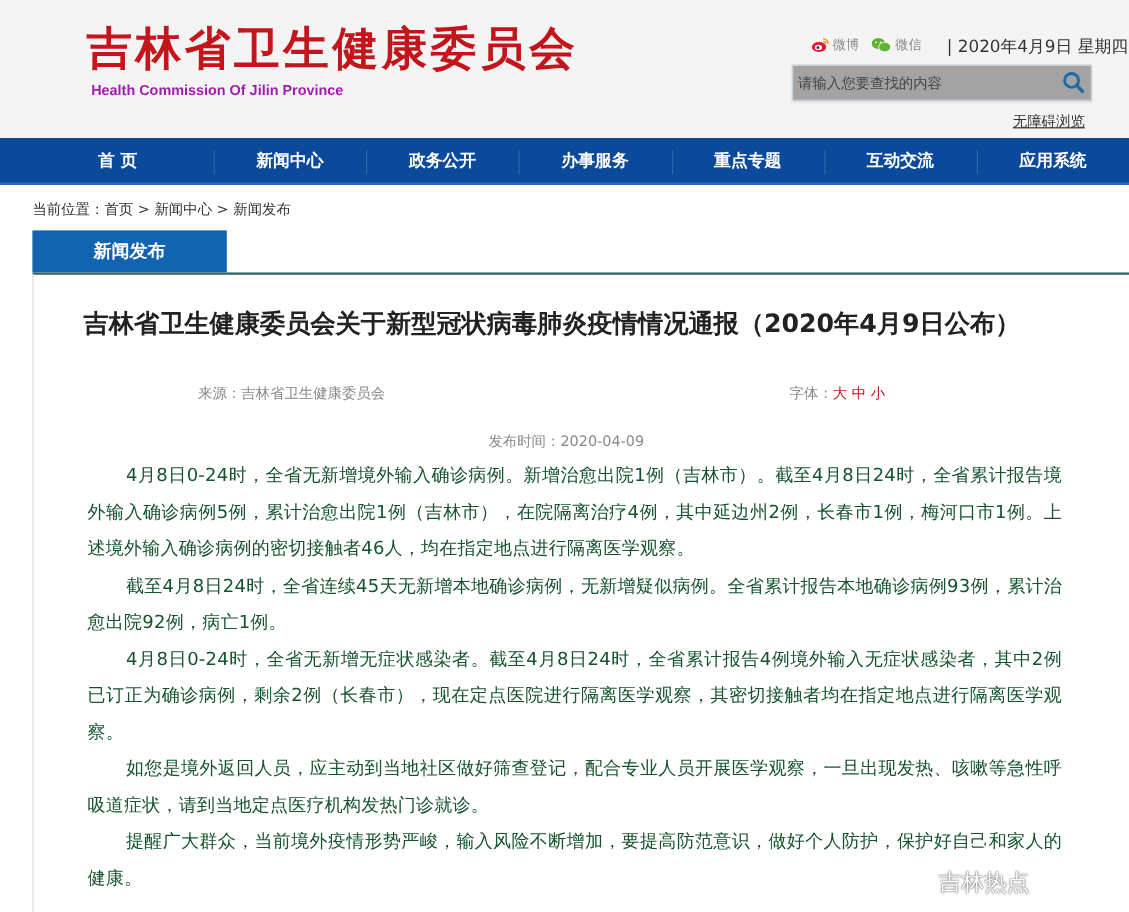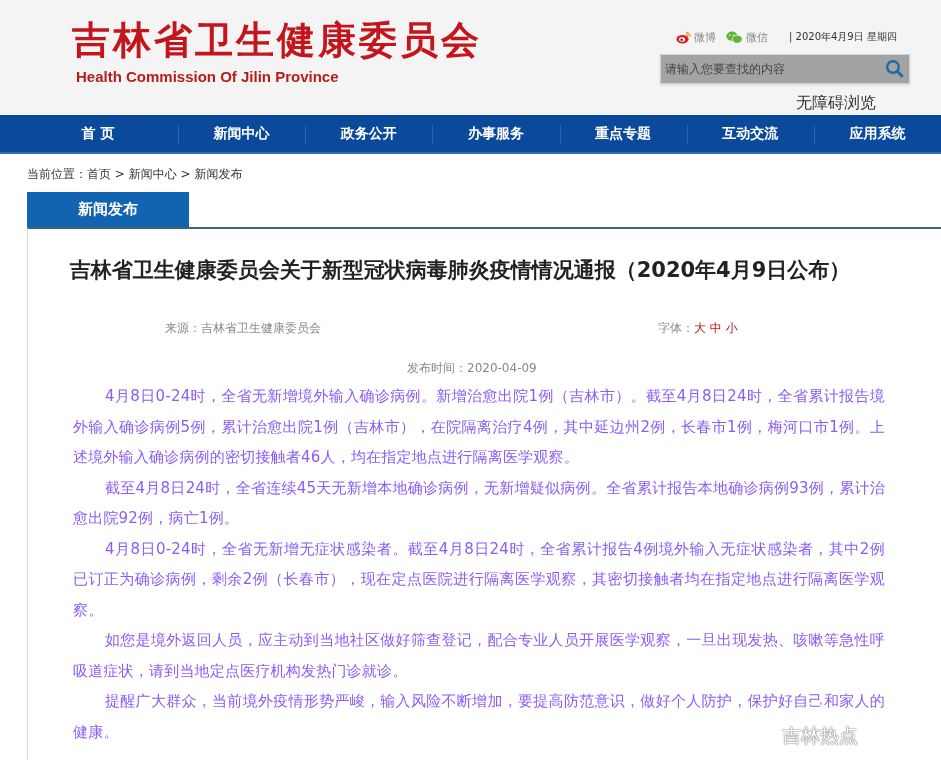--- a/index.html
+++ b/index.html
@@ -1,49 +1,49 @@
 <!DOCTYPE html>
 <html><head>
 <meta charset="utf-8">
 <style>
   * { box-sizing: border-box; margin: 0; padding: 0; }
   html, body { width: 941px; height: 760px; overflow: hidden; }
   body { background: #ffffff; font-family: "DejaVu Sans", "Liberation Sans", sans-serif; color: #333; position: relative; }
 
   .header { position: absolute; left: 0; top: 0; width: 941px; height: 115px; background: #f4f4f4; }
   .logo-cn { position: absolute; left: 72px; top: 16px; font-size: 38px; font-weight: bold; color: #c4151c; letter-spacing: 3px; line-height: 48px; white-space: nowrap; }
-  .logo-en { position: absolute; left: 76px; top: 68px; font-family: "Liberation Sans", sans-serif; font-size: 15px; font-weight: bold; color: #b91c1c; white-space: nowrap; }
+  .logo-en { position: absolute; left: 76px; top: 68px; font-family: "Liberation Sans", sans-serif; font-size: 12px; font-weight: bold; color: #a21caf; white-space: nowrap; }
 
   .social { position: absolute; left: 676px; top: 29px; height: 16px; display: flex; font-size: 11px; color: #888; }
   .social .item { display: flex; align-items: center; margin-right: 10px; }
   .social svg { display: block; margin-right: 3px; }
-  .date { position: absolute; left: 789px; top: 30px; font-size: 10px; color: #333; white-space: nowrap; }
+  .date { position: absolute; left: 789px; top: 30px; font-size: 14px; color: #333; white-space: nowrap; }
 
   .search { position: absolute; left: 660px; top: 54px; width: 250px; height: 30px; background: #a3a3a3; border: 1px solid #c8d3dc; box-shadow: 0 1px 2px rgba(0,0,0,0.15); }
   .search input { position: absolute; left: 4px; top: 0; width: 212px; height: 28px; border: none; outline: none; font-size: 12px; color: #333; background: transparent; font-family: "DejaVu Sans", sans-serif; }
   .search input::placeholder { color: #444; }
   .search .btn { position: absolute; right: 4px; top: 4px; width: 20px; height: 20px; cursor: pointer; }
-  .a11y { position: absolute; left: 796px; top: 93px; font-size: 16px; color: #333; white-space: nowrap; }
+  .a11y { position: absolute; left: 844px; top: 93px; font-size: 12px; color: #333; white-space: nowrap; text-decoration: underline; }
 
   .nav { position: absolute; left: 0; top: 115px; width: 941px; height: 39px; background: #0b4a9a; border-bottom: 2px solid #2f6cb8; display: flex; }
   .nav .nav-item { flex: 1; display: flex; align-items: center; justify-content: center; color: #fff; font-size: 14px; font-weight: bold; position: relative; cursor: pointer; }
   .nav .nav-item:first-child { flex: 0 0 178px; padding-left: 18px; }
   .nav .nav-item + .nav-item::before { content: ""; position: absolute; left: 0; top: 10px; height: 20px; border-left: 1px solid #2a66b0; }
 
   .breadcrumb { position: absolute; left: 27px; top: 166px; font-size: 12px; color: #333; white-space: nowrap; }
   .breadcrumb a { color: #333; text-decoration: none; }
 
   .tab { position: absolute; left: 27px; top: 192px; width: 162px; height: 35px; background: #1264b0; color: #fff; font-size: 15px; font-weight: bold; display: flex; align-items: center; justify-content: center; }
   .panel { position: absolute; left: 27px; top: 227px; width: 920px; height: 540px; border-top: 2px solid #3a6a66; border-left: 1px solid #dcdcdc; border-right: 1px solid #dcdcdc; }
 
   .title { position: absolute; left: 0; top: 256px; width: 912px; text-align: center; font-size: 21px; font-weight: bold; color: #222; white-space: nowrap; padding-left: 8px; }
   .meta { position: absolute; top: 320px; font-size: 12px; color: #888; white-space: nowrap; }
   .meta .red { color: #c4151c; cursor: pointer; }
 
-  .content { position: absolute; left: 73px; top: 381px; width: 812px; font-size: 15px; line-height: 30.5px; color: #8b5cf6; }
+  .content { position: absolute; left: 73px; top: 381px; width: 812px; font-size: 15px; line-height: 30.5px; color: #14532d; }
   .content p { text-indent: 32px; text-align: justify; letter-spacing: 0.2px; }
 
   .watermark { position: absolute; left: 782px; top: 701px; display: flex; align-items: center; color: #fff; font-size: 19px; text-shadow: 0 0 2px rgba(0,0,0,0.55), 0 0 1px rgba(0,0,0,0.6); white-space: nowrap; flex-direction: column; }
   .watermark svg { margin-right: 6px; }
 </style>
 </head>
 <body>
 
 <div class="header">
   <div class="logo-cn">吉林省卫生健康委员会</div>

